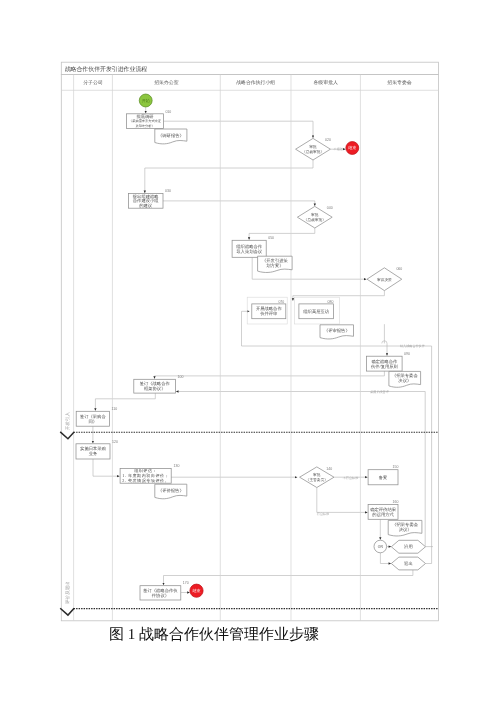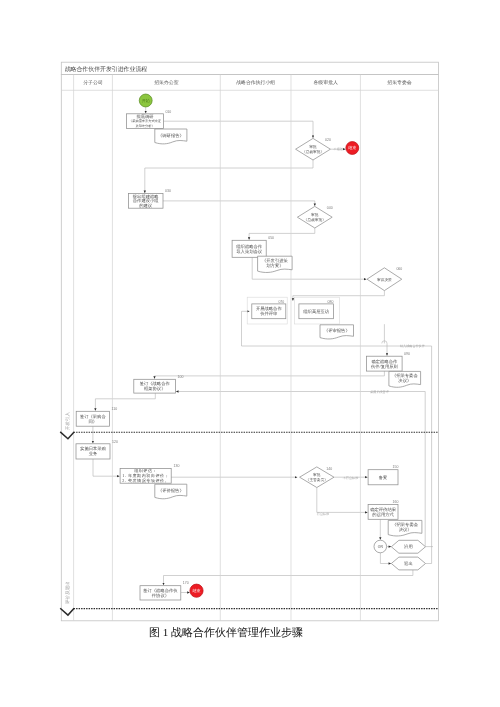--- a/index.html
+++ b/index.html
@@ -23,22 +23,22 @@
           font-family:"Liberation Serif","DejaVu Serif",serif;}
   .tphase{fill:#9a9a9a;font-size:4.6px;text-anchor:start;
           font-family:"Liberation Serif","DejaVu Serif",serif;}
   .tterm{fill:#ffffff;font-size:4.0px;text-anchor:middle;
          font-family:"Liberation Serif","DejaVu Serif",serif;}
   .td{font-size:3.7px;}
   .t130{font-size:4.1px;letter-spacing:0.5px;}
   .tor{fill:#444444;font-size:3.3px;text-anchor:middle;}
   .dash{fill:none;stroke:#2b2b2b;stroke-width:1.05;stroke-dasharray:1.45 1.05;}
   .cap{position:absolute;left:0;top:625px;width:428px;text-align:center;
-       font-size:11px;color:#0f0f0f;
-       font-family:"Liberation Serif","DejaVu Serif",serif;padding-left:12px;}
+       font-size:15px;color:#0f0f0f;
+       font-family:"Liberation Serif","DejaVu Serif",serif;}
 </style>
 </head>
 <body>
 
 <div id="stage">
 <svg id="flow" viewBox="0 0 500 707" xmlns="http://www.w3.org/2000/svg">
  <defs>
   <marker id="ar" viewBox="0 0 6 6" refX="5.3" refY="3" markerWidth="4.6" markerHeight="4.6" orient="auto-start-reverse">
     <path d="M0.2,0.55 L5.5,3 L0.2,5.45 z" fill="#2b2b2b"></path>
   </marker>

